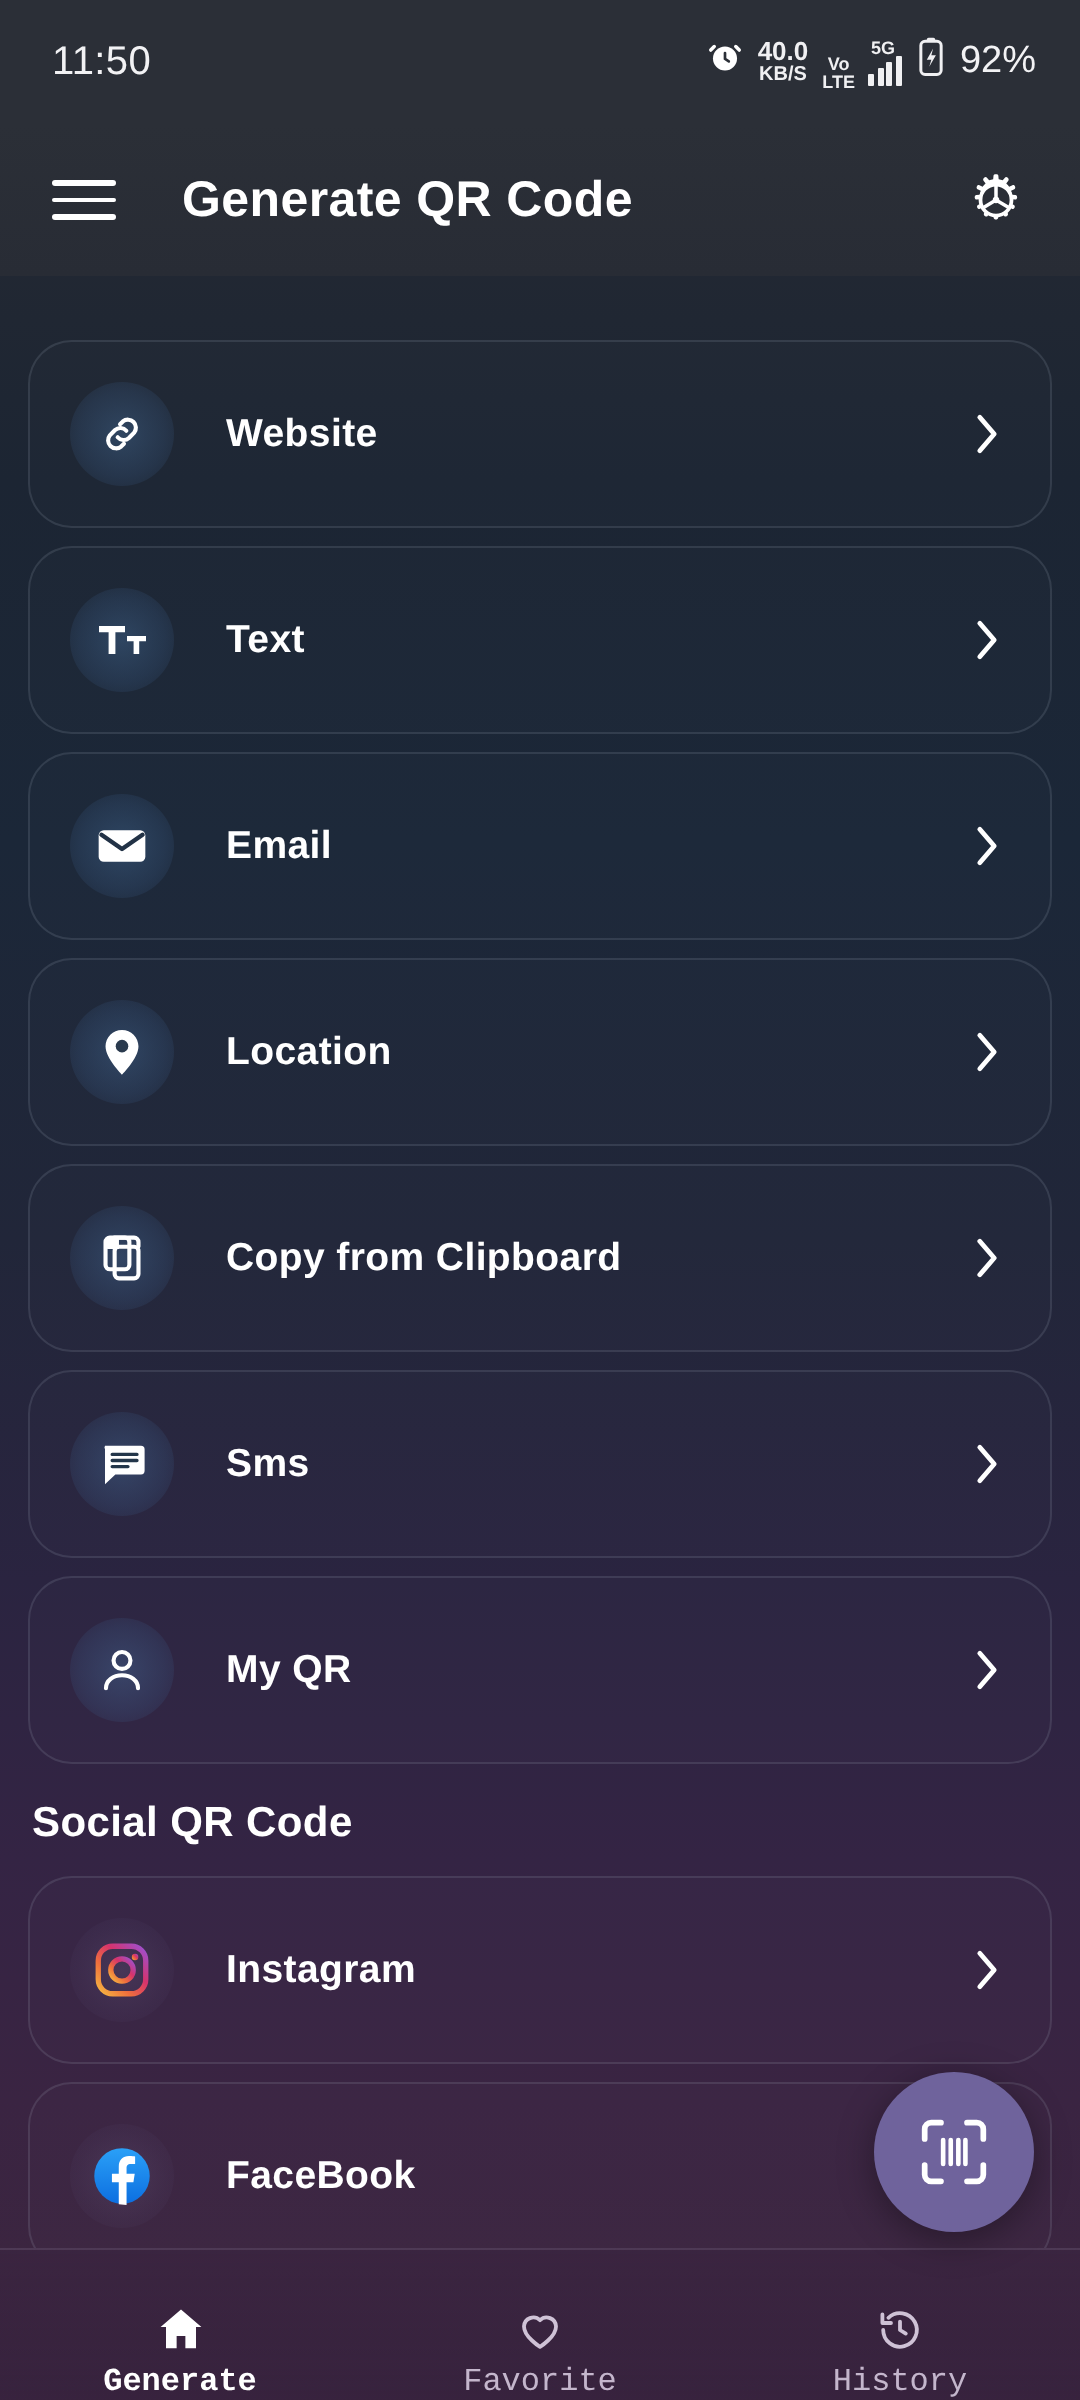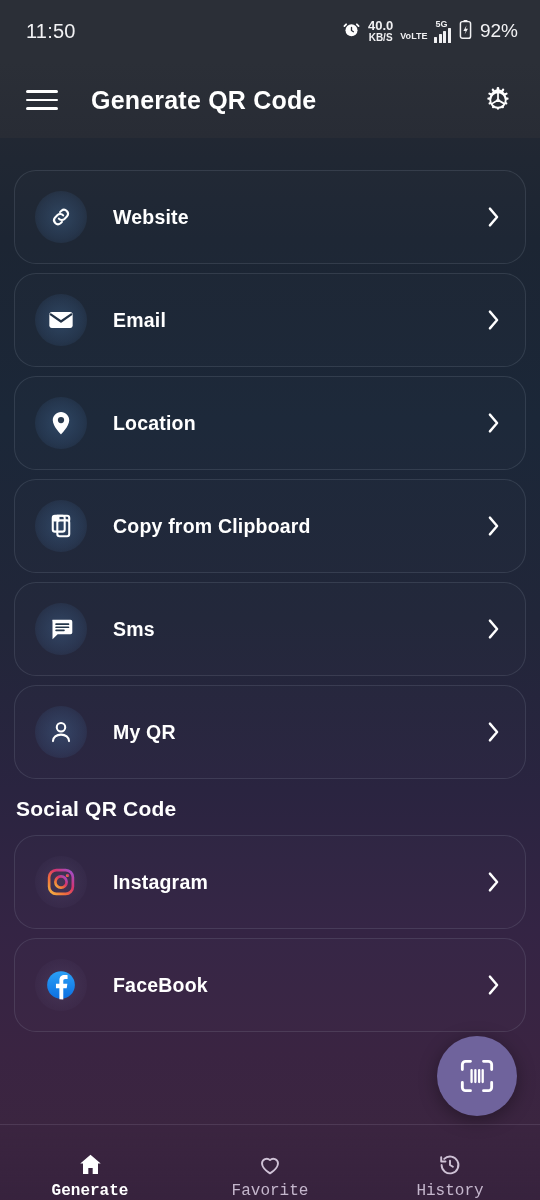--- a/index.html
+++ b/index.html
@@ -34,21 +34,21 @@
     height:62px; flex:0 0 62px;
     display:flex; align-items:center; justify-content:space-between;
     padding:0 22px 0 26px;
     background:#2b2f37;
   }
   .sb-time { font-size:20px; font-weight:400; color:#f2f2f4; letter-spacing:.2px; }
   .sb-right { display:flex; align-items:center; gap:7px; }
   .sb-net { display:flex; flex-direction:column; align-items:center; line-height:1.02; }
   .sb-net .n1 { font-size:13px; font-weight:700; color:#f0f0f2; }
   .sb-net .n2 { font-size:10px; font-weight:700; color:#f0f0f2; }
-  .sb-volte { display:flex; line-height:1.02;margin-top:12px; }
+  .sb-volte { display:flex; flex-direction:column; align-items:center; line-height:1.02;margin-top:12px; }
   .sb-volte .v1 { font-size:9px; font-weight:700; color:#f0f0f2; }
   .sb-volte .v2 { font-size:9px; font-weight:700; color:#f0f0f2; }
   .sb-sig { display:flex; align-items:flex-end; position:relative; padding-top:8px; }
   .sb-sig .g5 { position:absolute; top:-1px; left:1px; font-size:9px; font-weight:700; color:#f0f0f2; }
   .sb-sig .bars { display:flex; align-items:flex-end; gap:1.5px; }
   .sb-sig .bars i { display:block; width:3px; background:#f0f0f2; border-radius:.5px; }
   .sb-batt-pct { font-size:19px; color:#f2f2f4; }
 
   
   .header {
@@ -190,20 +190,34 @@
         </svg>
       </div>
       <div class="row-label">Website</div>
       <div class="chev">
         <svg width="15" height="24" viewBox="0 0 12 20" fill="none" stroke="#fff" stroke-width="2" stroke-linecap="round" stroke-linejoin="round">
             <path d="M3 3l6 7-6 7"></path>
           </svg>
       </div>
     </div>
 
+    <div class="row">
+      <div class="row-ico">
+        <svg width="28" height="26" viewBox="0 0 28 24" fill="#fff">
+          <path d="M2.5 5h13v3.1h-4.8V19H7.3V8.1H2.5z"></path>
+          <path d="M16.5 10h9.5v2.6h-3.4V19h-2.8v-6.4h-3.3z"></path>
+        </svg>
+      </div>
+      <div class="row-label">Text</div>
+      <div class="chev">
+        <svg width="15" height="24" viewBox="0 0 12 20" fill="none" stroke="#fff" stroke-width="2" stroke-linecap="round" stroke-linejoin="round">
+            <path d="M3 3l6 7-6 7"></path>
+          </svg>
+      </div>
+    </div>
 
     <div class="row">
       <div class="row-ico">
         <svg width="28" height="28" viewBox="0 0 24 24">
           <rect x="2" y="5.2" width="20" height="13.6" rx="2.2" fill="#fff"></rect>
           <path d="M3.2 7.2 12 13.3l8.8-6.1" stroke="#223246" stroke-width="1.9" fill="none" stroke-linecap="round" stroke-linejoin="round"></path>
         </svg>
       </div>
       <div class="row-label">Email</div>
       <div class="chev">

